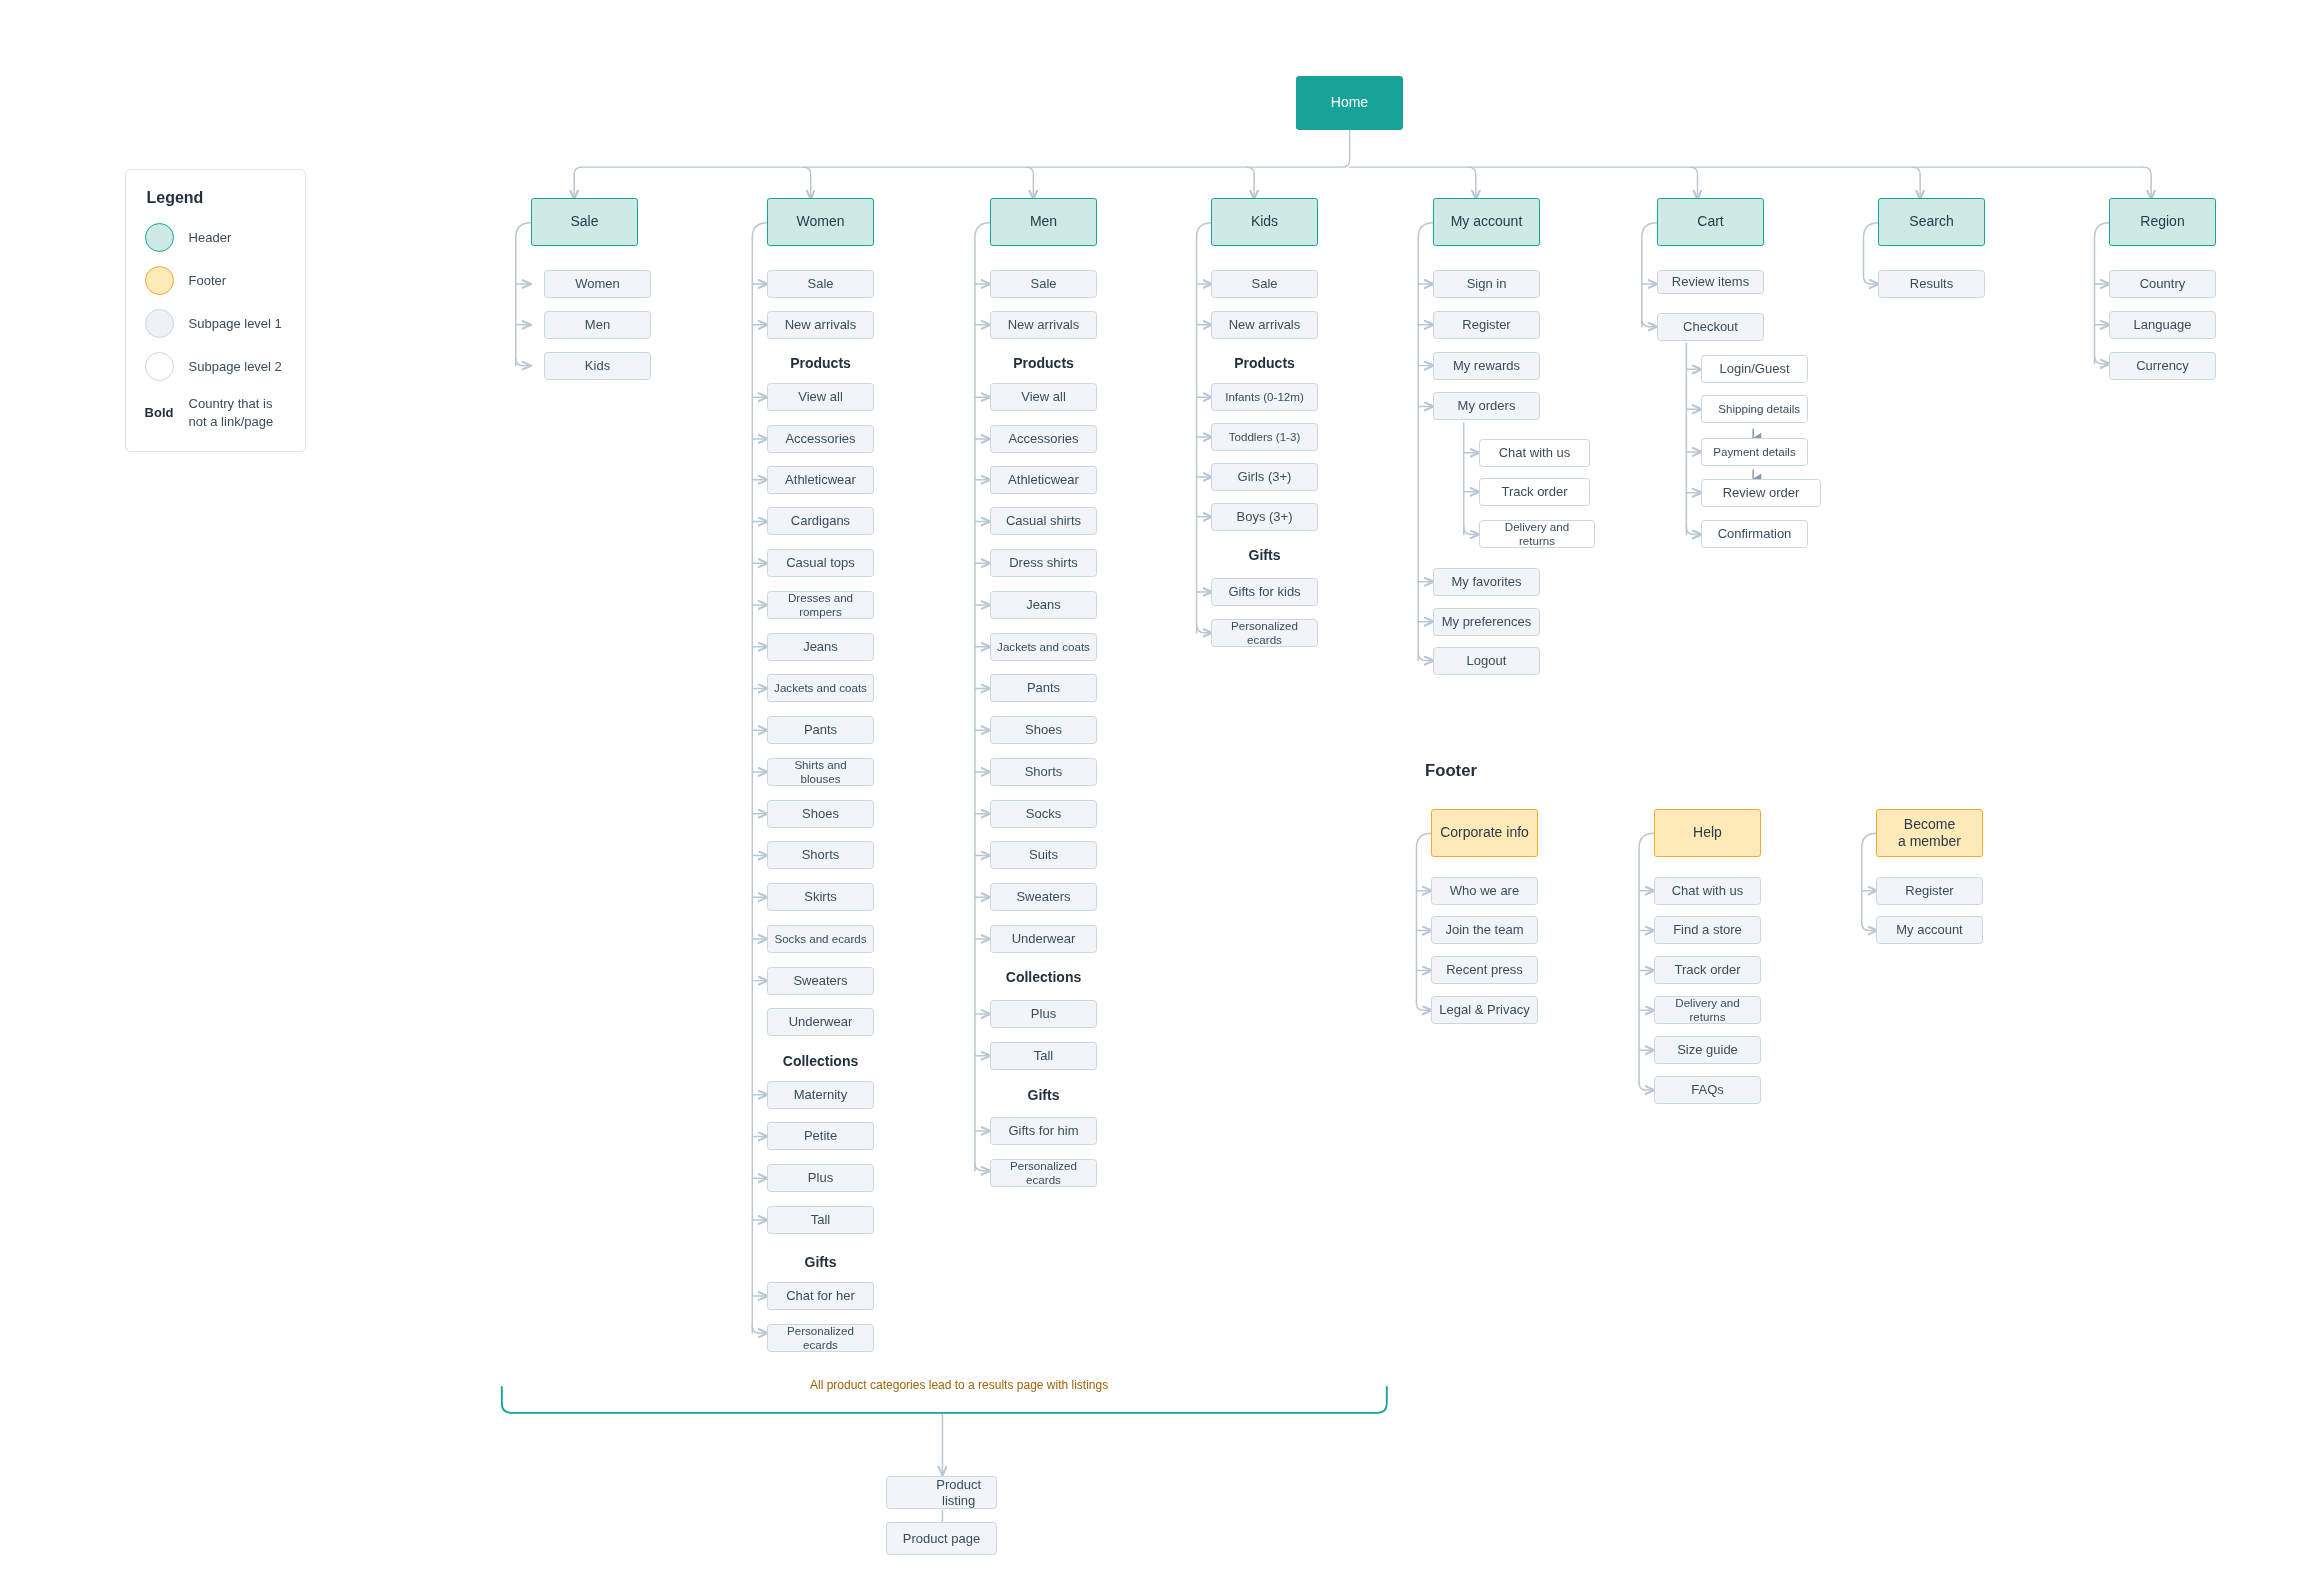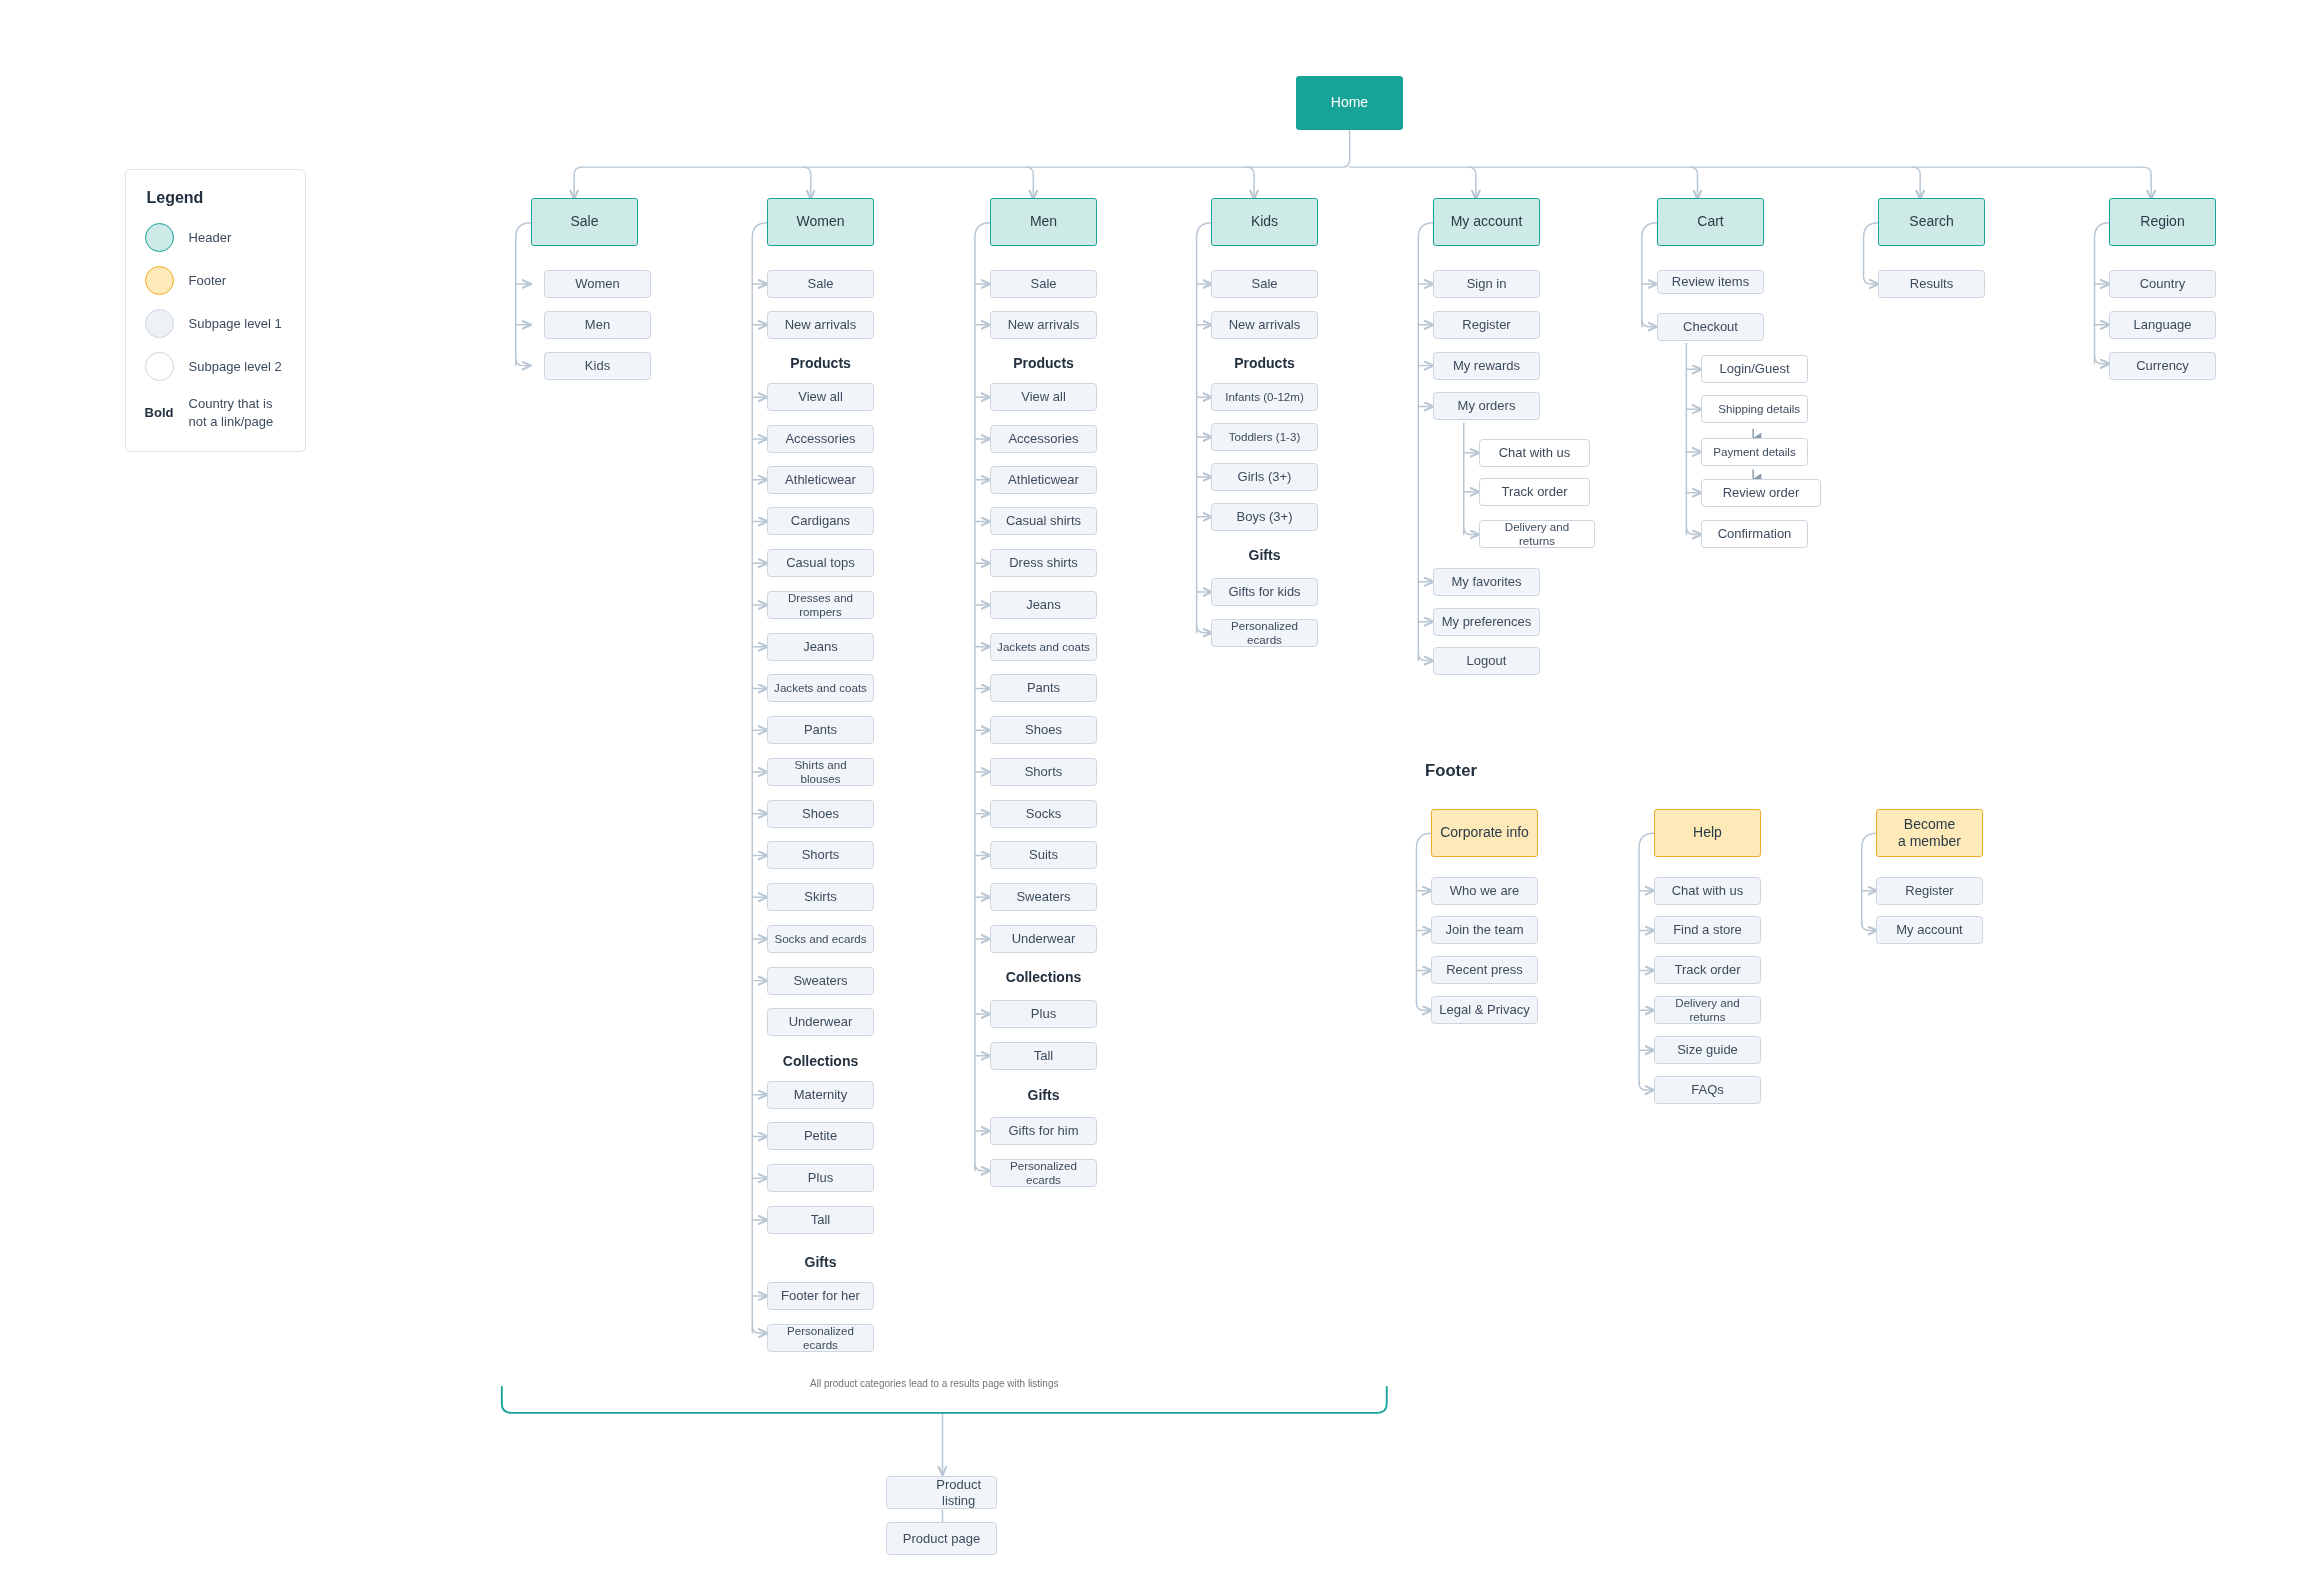--- a/index.html
+++ b/index.html
@@ -107,22 +107,22 @@
   .lg-txt{font-size:13px;color:#3c4b5c;line-height:1.35;}
 
   
   .section-title{
     position:absolute;
     font-weight:bold;font-size:16.7px;color:#22303f;
   }
   
   .bracket-note{
     position:absolute;
-    font-size:10px;
-    color:#737373;
+    font-size:12px;
+    color:#a16207;
     white-space:nowrap;
   }
 </style>
 </head>
 <body>
 
 <div id="canvas">
 
   <svg class="wires" viewBox="0 0 2500 1717">
     <defs>
@@ -330,21 +330,21 @@
   <div class="node lvl1" style="left:767px;top:967px;width:107px;height:28px;">Sweaters</div>
   <div class="node lvl1" style="left:767px;top:1008px;width:107px;height:28px;">Underwear</div>
 
   <div class="group-label" style="left:767px;top:1053px;width:107px;">Collections</div>
   <div class="node lvl1" style="left:767px;top:1081px;width:107px;height:28px;">Maternity</div>
   <div class="node lvl1" style="left:767px;top:1122px;width:107px;height:28px;">Petite</div>
   <div class="node lvl1" style="left:767px;top:1164px;width:107px;height:28px;">Plus</div>
   <div class="node lvl1" style="left:767px;top:1206px;width:107px;height:28px;">Tall</div>
 
   <div class="group-label" style="left:767px;top:1254px;width:107px;">Gifts</div>
-  <div class="node lvl1" style="left:767px;top:1282px;width:107px;height:28px;">Footer for her</div>
+  <div class="node lvl1" style="left:767px;top:1282px;width:107px;height:28px;">Chat for her</div>
   <div class="node lvl1" style="left:767px;top:1324px;width:107px;height:28px;font-size:11.6px;">Personalized ecards</div>
 
   <div class="node header" style="left:990px;top:198px;width:107px;height:48px;">Men</div>
   <div class="node lvl1" style="left:990px;top:270px;width:107px;height:28px;">Sale</div>
   <div class="node lvl1" style="left:990px;top:311px;width:107px;height:28px;">New arrivals</div>
 
   <div class="group-label" style="left:990px;top:355px;width:107px;">Products</div>
   <div class="node lvl1" style="left:990px;top:383px;width:107px;height:28px;">View all</div>
   <div class="node lvl1" style="left:990px;top:425px;width:107px;height:28px;">Accessories</div>
   <div class="node lvl1" style="left:990px;top:466px;width:107px;height:28px;">Athleticwear</div>

